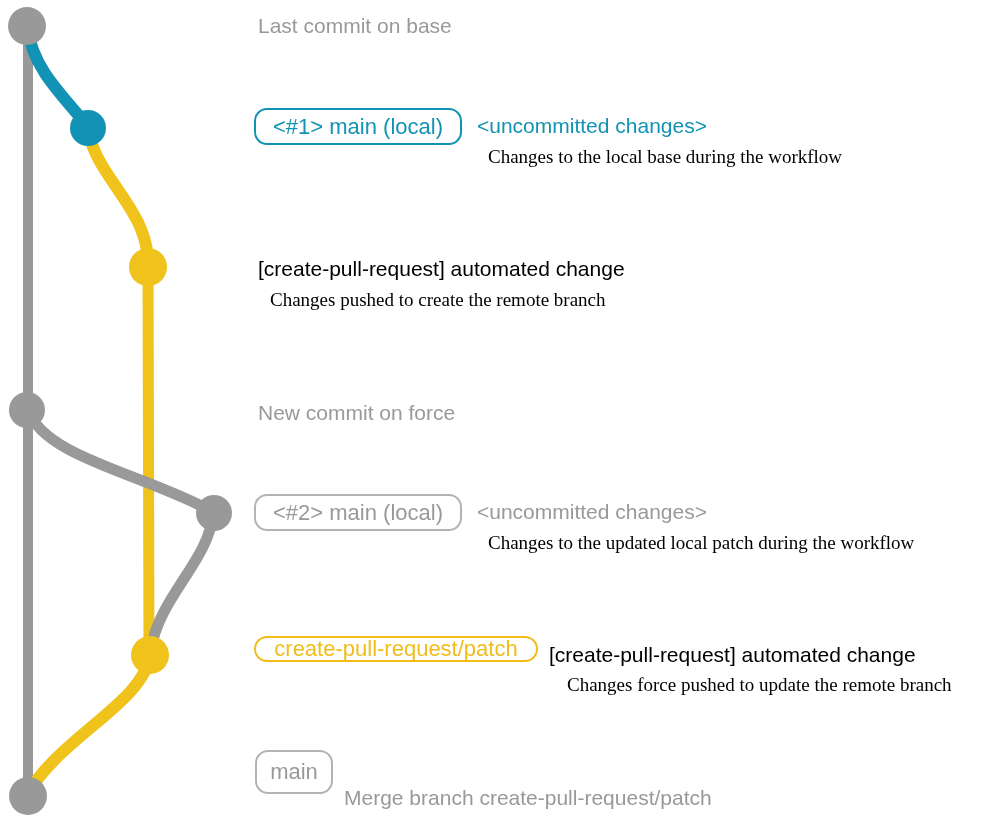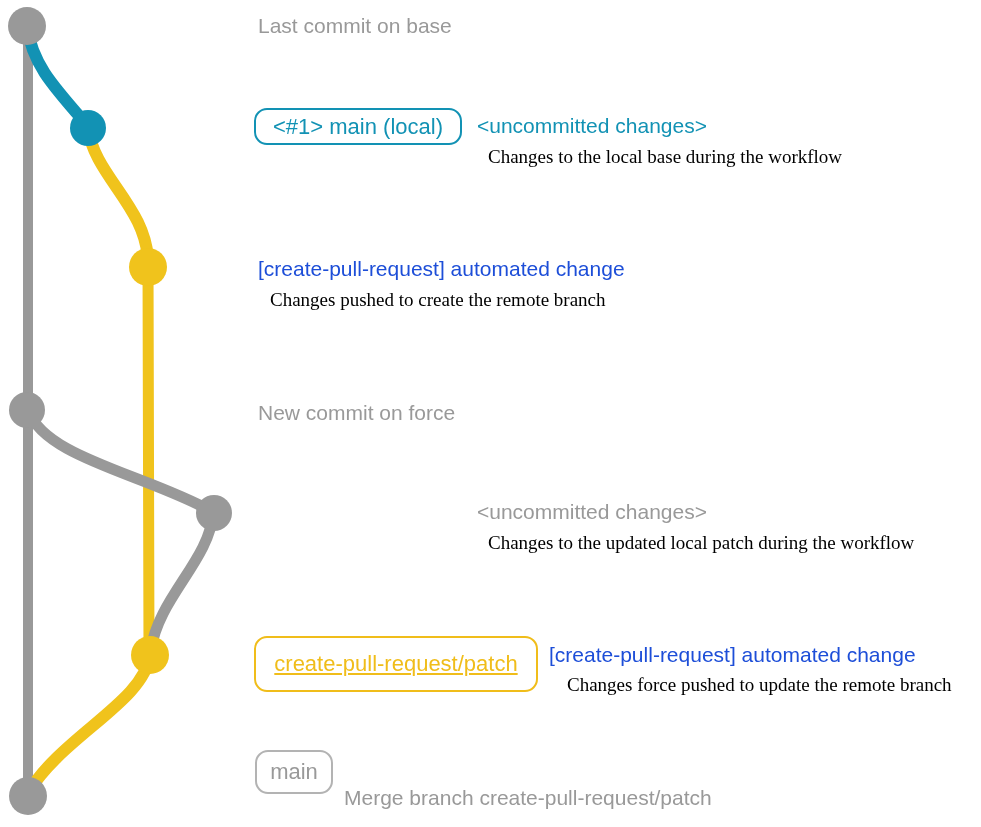--- a/index.html
+++ b/index.html
@@ -8,21 +8,21 @@
     width:981px;height:827px;
     background:#ffffff;
     font-family:"Liberation Sans",sans-serif;
     overflow:hidden;
     border-radius:31px;
   }
   .abs{position:absolute;white-space:nowrap;}
   .sans-label{font-size:21px;line-height:1.2;}
   .gray-t{color:#999999;}
   .blue-t{color:#1292b4;}
-  .yellow-t{color:#1d4ed8;}
+  .yellow-t{color:#000000;}
   .desc{
     font-family:"Liberation Serif",serif;
     font-size:19px;color:#000000;line-height:1.2;
   }
   .badge{
     box-sizing:border-box;
     display:flex;align-items:center;justify-content:center;
     border-radius:13px;
     font-size:22px;line-height:1;
     background:#ffffff;
@@ -72,23 +72,24 @@
 
   <div class="abs badge blue-b" style="left:254px;top:108px;width:208px;height:37px;">&lt;#1&gt; main (local)</div>
   <div class="abs sans-label blue-t" style="left:477px;top:113px;">&lt;uncommitted changes&gt;</div>
   <div class="abs desc" style="left:488px;top:146px;">Changes to the local base during the workflow</div>
 
   <div class="abs sans-label yellow-t" style="left:258px;top:256px;">[create-pull-request] automated change</div>
   <div class="abs desc" style="left:270px;top:289px;text-align:right;">Changes pushed to create the remote branch</div>
 
   <div class="abs sans-label gray-t" style="left:258px;top:400px;">New commit on force</div>
 
+  <div class="abs badge gray-b" style="left:254px;top:494px;width:208px;height:37px;">&lt;#2&gt; main (local)</div>
   <div class="abs sans-label gray-t" style="left:477px;top:499px;">&lt;uncommitted changes&gt;</div>
   <div class="abs desc" style="left:488px;top:532px;">Changes to the updated local patch during the workflow</div>
 
-  <div class="abs badge yellow-b" style="left:254px;top:636px;width:284px;height:56px;text-decoration:underline;">create-pull-request/patch</div>
+  <div class="abs badge yellow-b" style="left:254px;top:636px;width:284px;height:26px;">create-pull-request/patch</div>
   <div class="abs sans-label yellow-t" style="left:549px;top:642px;">[create-pull-request] automated change</div>
   <div class="abs desc" style="left:567px;top:674px;">Changes force pushed to update the remote branch</div>
 
   <div class="abs badge gray-b" style="left:255px;top:750px;width:78px;height:44px;">main</div>
   <div class="abs sans-label gray-t" style="left:344px;top:785px;">Merge branch create-pull-request/patch</div>
 
 </div>
 
 </body></html>

